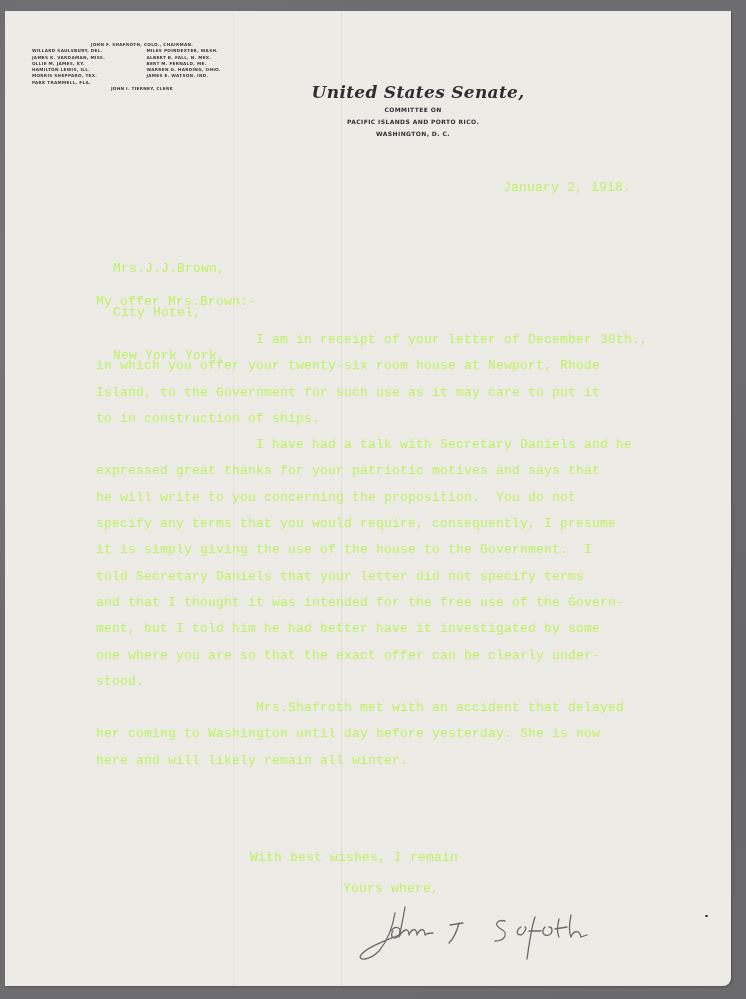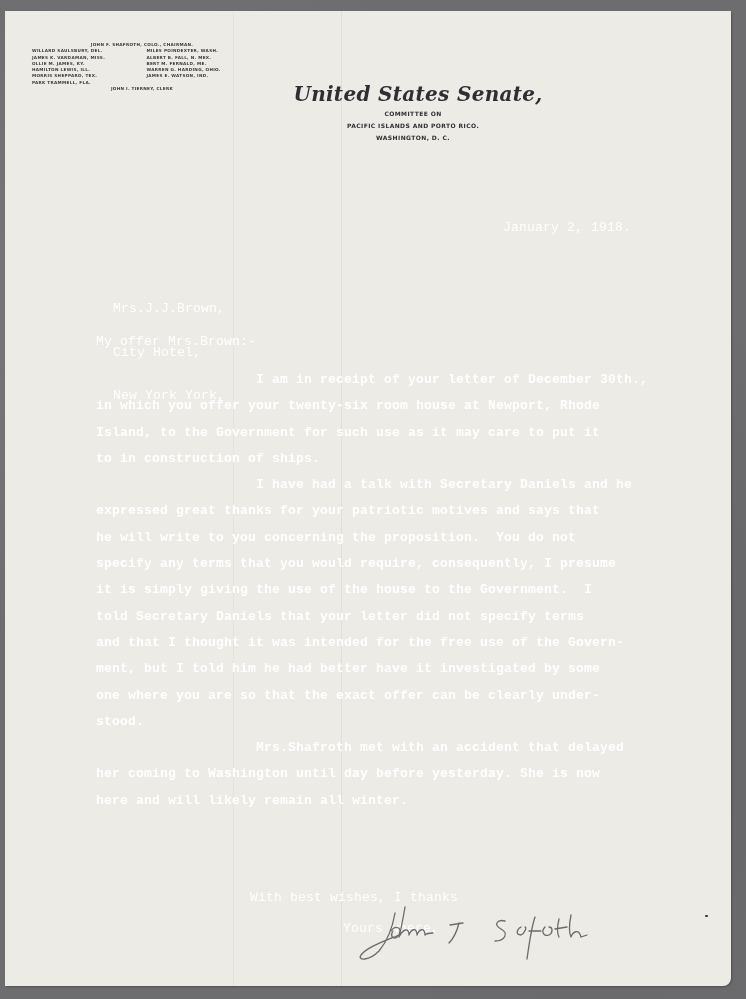--- a/index.html
+++ b/index.html
@@ -79,54 +79,53 @@
     .letterhead {
       position: absolute;
       left: 283px;
       top: 82px;
       width: 260px;
       text-align: center;
       color: #2e2e33;
     }
     .senate-title {
       font-family: "DejaVu Serif", serif;
-      font-size: 20px;
+      font-size: 17px;
       font-weight: bold;
       letter-spacing: 0.3px;
       font-style: italic;
       margin-left: 10px;
     }
     .lh-line {
       font-family: "DejaVu Sans", sans-serif;
       font-size: 6px;
       font-weight: bold;
       letter-spacing: 0.4px;
       margin-top: 5px;
     }
     .lh-line.first { margin-top: 4px; }
 
     
     .typed {
       font-family: "Liberation Mono", monospace;
-      color: #ffffff;
+      color: #bef264;
       font-size: 13px;
       letter-spacing: 0.2px;
       position: absolute;
       white-space: pre;
-      margin-top: 40px;
     }
     .date { left: 503px; top: 180px; }
     .address { left: 113px; top: 233px; line-height: 14.5px; }
     .salutation { left: 96px; top: 294px; }
     .body-text {
       left: 96px;
       top: 327px;
       line-height: 26.3px;
     }
-    .body-line { display: block; height: 26.3px; font-weight: bold; }
+    .body-line { display: block; height: 26.3px; }
     .indent { padding-left: 160px; }
     .closing-1 { left: 250px; top: 850px; }
     .closing-2 { left: 343px; top: 881px; }
 
     .signature {
       position: absolute;
       left: 355px;
       top: 905px;
       width: 270px;
       height: 60px;
@@ -185,21 +184,21 @@
 <div class="typed address">
   <div>Mrs.J.J.Brown,</div>
   <div>City Hotel,</div>
   <div>New York York,</div>
 </div>
 
 <div class="typed salutation">My offer Mrs.Brown:-</div>
 
 <div class="typed body-text" id="letter-body"><span class="body-line indent">I am in receipt of your letter of December 30th.,</span><span class="body-line">in which you offer your twenty-six room house at Newport, Rhode</span><span class="body-line">Island, to the Government for such use as it may care to put it</span><span class="body-line">to in construction of ships.</span><span class="body-line indent">I have had a talk with Secretary Daniels and he</span><span class="body-line">expressed great thanks for your patriotic motives and says that</span><span class="body-line">he will write to you concerning the proposition.  You do not</span><span class="body-line">specify any terms that you would require, consequently, I presume</span><span class="body-line">it is simply giving the use of the house to the Government.  I</span><span class="body-line">told Secretary Daniels that your letter did not specify terms</span><span class="body-line">and that I thought it was intended for the free use of the Govern-</span><span class="body-line">ment, but I told him he had better have it investigated by some</span><span class="body-line">one where you are so that the exact offer can be clearly under-</span><span class="body-line">stood.</span><span class="body-line indent">Mrs.Shafroth met with an accident that delayed</span><span class="body-line">her coming to Washington until day before yesterday. She is now</span><span class="body-line">here and will likely remain all winter.</span></div>
 
-<div class="typed closing-1">With best wishes, I thanks</div>
+<div class="typed closing-1">With best wishes, I remain</div>
 <div class="typed closing-2">Yours where,</div>
 
 <div class="signature" title="John F Shafroth">
   <svg viewBox="0 0 270 60">
     <g fill="none" stroke="#6b6b6b" stroke-width="1.3" stroke-linecap="round" stroke-linejoin="round">
 
       <path d="M40 8 C 38 20, 34 34, 24 46 C 14 56, 2 56, 6 50 C 12 42, 30 36, 44 30"></path>
 
       <path d="M36 26 C 40 20, 48 22, 44 30 C 40 36, 34 32, 38 26"></path>
       <path d="M50 2 C 48 14, 46 24, 44 32 C 48 24, 54 22, 54 30 C 56 24, 62 22, 62 30 C 64 24, 70 22, 70 30 C 72 28, 74 28, 78 28"></path>

